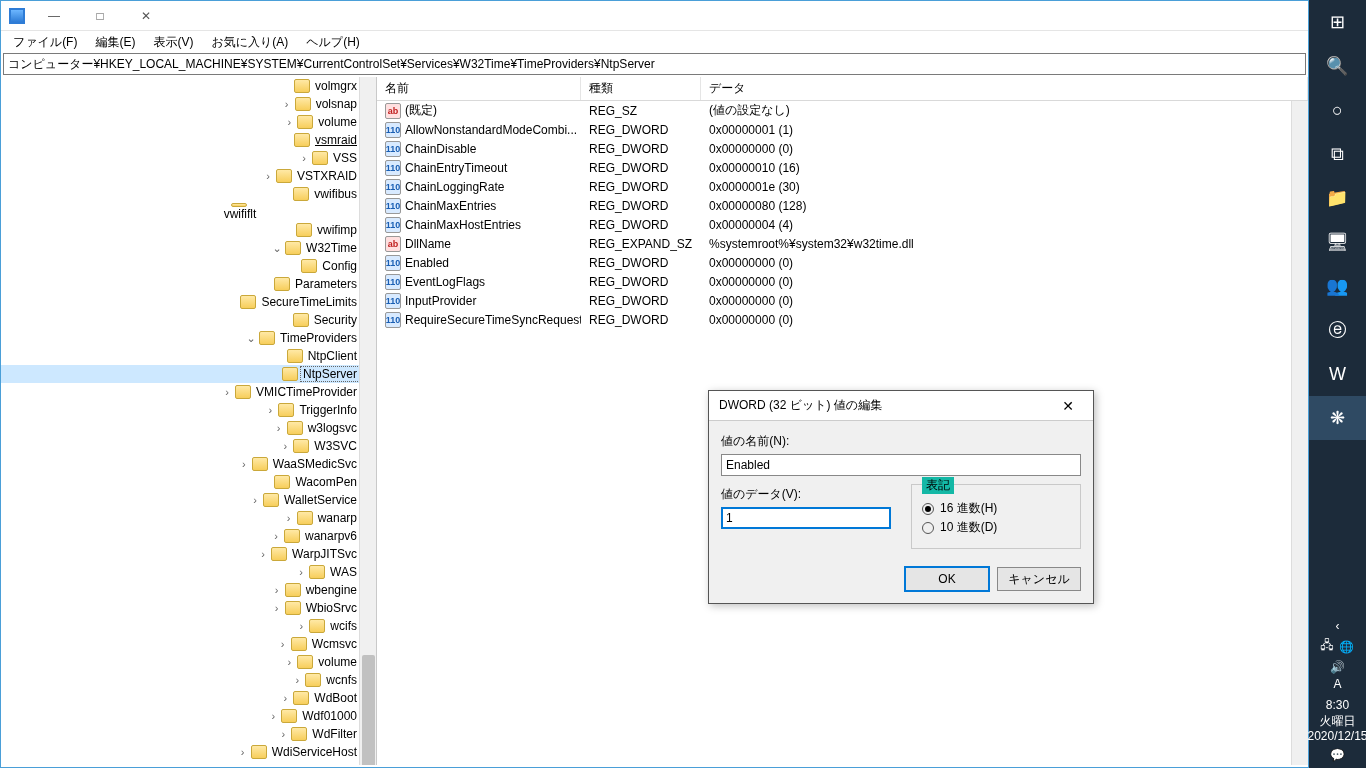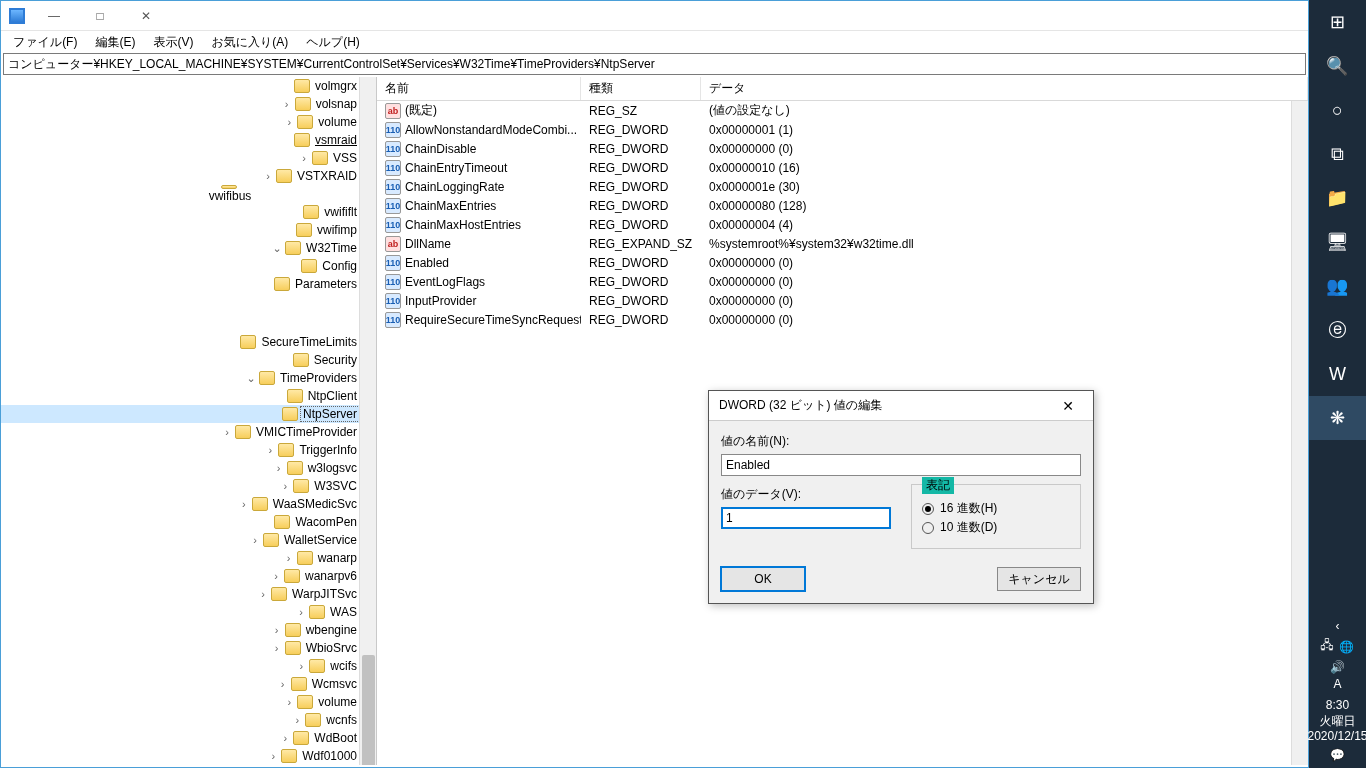--- a/index.html
+++ b/index.html
@@ -47,21 +47,21 @@
 .dlg-input{width:100%;height:22px;border:1px solid #888;background:#fff;padding:0 4px;margin-bottom:10px}
 .dlg-row{display:flex;gap:20px}
 .dlg-col{flex:1}
 .dlg-input.focus{outline:2px solid #0078d7;outline-offset:-2px}
 .fieldset{border:1px solid #c9c9c9;padding:6px 10px 10px;margin-top:-2px}
 .fieldset .legend{position:relative;top:-14px;background:#14b8a6;padding:0 4px;display:inline-block}
 .fieldset .opts{margin-top:-10px}
 .radio{display:flex;align-items:center;gap:6px;margin:2px 0}
 .radio .r{width:12px;height:12px;border:1px solid #555;border-radius:50%;display:inline-flex;align-items:center;justify-content:center}
 .radio .r.on::after{content:"";width:6px;height:6px;background:#000;border-radius:50%}
-.dlg-btns{display:flex;justify-content:space-between;gap:8px;padding:6px 12px 12px}
+.dlg-btns{display:flex;justify-content:flex-end;gap:8px;padding:6px 12px 12px}
 .btn{min-width:84px;height:24px;border:1px solid #888;background:#e5e5e5;display:flex;align-items:center;justify-content:center}
 .btn.def{outline:2px solid #0078d7;outline-offset:-1px;border-color:#0078d7}
 .taskbar{position:absolute;right:0;top:0;width:57px;height:768px;background:#1c2b3a;display:flex;flex-direction:column;align-items:center}
 .tb-icon{width:57px;height:44px;display:flex;align-items:center;justify-content:center;color:#fff;font-size:18px}
 .tb-icon.active{background:#2f4a63}
 .tray{margin-top:auto;display:flex;flex-direction:column;align-items:center;color:#fff;font-size:11px;padding-bottom:6px;gap:3px}
 .tray .row{display:flex;gap:6px;justify-content:center;align-items:center}
 .tray .clock{text-align:center;line-height:1.3;margin-top:4px}
 .list-vscroll{position:absolute;right:0;top:24px;bottom:0;width:17px;background:#f0f0f0;border-left:1px solid #ddd}
 </style>
@@ -112,51 +112,51 @@
             <div class="tree-row" style="padding-left: 86px;">
               <span class="tw">›</span>
               <span class="folder-ico"></span>
               <span class="lbl">VSS</span>
             </div>
             <div class="tree-row" style="padding-left: 86px;">
               <span class="tw">›</span>
               <span class="folder-ico"></span>
               <span class="lbl">VSTXRAID</span>
             </div>
-            <div class="tree-row" style="padding-left: 100px; flex-direction: column;">
+            <div class="tree-row" style="padding-left: 100px;">
               <span style="width: 16px;"></span>
               <span class="folder-ico"></span>
               <span class="lbl">vwifibus</span>
             </div>
+            <div class="tree-row" style="padding-left: 120px; flex-direction: column;">
+              <span style="width: 16px;"></span>
+              <span class="folder-ico"></span>
+              <span class="lbl">vwififlt</span>
+            </div>
+            <div class="tree-row" style="padding-left: 100px;">
+              <span style="width: 16px;"></span>
+              <span class="folder-ico"></span>
+              <span class="lbl">vwifimp</span>
+            </div>
+            <div class="tree-row" style="padding-left: 86px;">
+              <span class="tw">⌄</span>
+              <span class="folder-ico"></span>
+              <span class="lbl">W32Time</span>
+            </div>
             <div class="tree-row" style="padding-left: 120px;">
               <span style="width: 16px;"></span>
               <span class="folder-ico"></span>
-              <span class="lbl">vwififlt</span>
-            </div>
-            <div class="tree-row" style="padding-left: 100px;">
-              <span style="width: 16px;"></span>
-              <span class="folder-ico"></span>
-              <span class="lbl">vwifimp</span>
-            </div>
-            <div class="tree-row" style="padding-left: 86px;">
-              <span class="tw">⌄</span>
-              <span class="folder-ico"></span>
-              <span class="lbl">W32Time</span>
+              <span class="lbl">Config</span>
             </div>
             <div class="tree-row" style="padding-left: 120px;">
               <span style="width: 16px;"></span>
               <span class="folder-ico"></span>
-              <span class="lbl">Config</span>
+              <span class="lbl">Parameters</span>
             </div>
             <div class="tree-row" style="padding-left: 120px;">
-              <span style="width: 16px;"></span>
-              <span class="folder-ico"></span>
-              <span class="lbl">Parameters</span>
-            </div>
-            <div class="tree-row" style="padding-left: 120px; margin-top: 40px;">
               <span style="width: 16px;"></span>
               <span class="folder-ico"></span>
               <span class="lbl">SecureTimeLimits</span>
             </div>
             <div class="tree-row" style="padding-left: 92px;">
               <span style="width: 16px;"></span>
               <span class="folder-ico"></span>
               <span class="lbl">Security</span>
             </div>
             <div class="tree-row" style="padding-left: 106px;">

